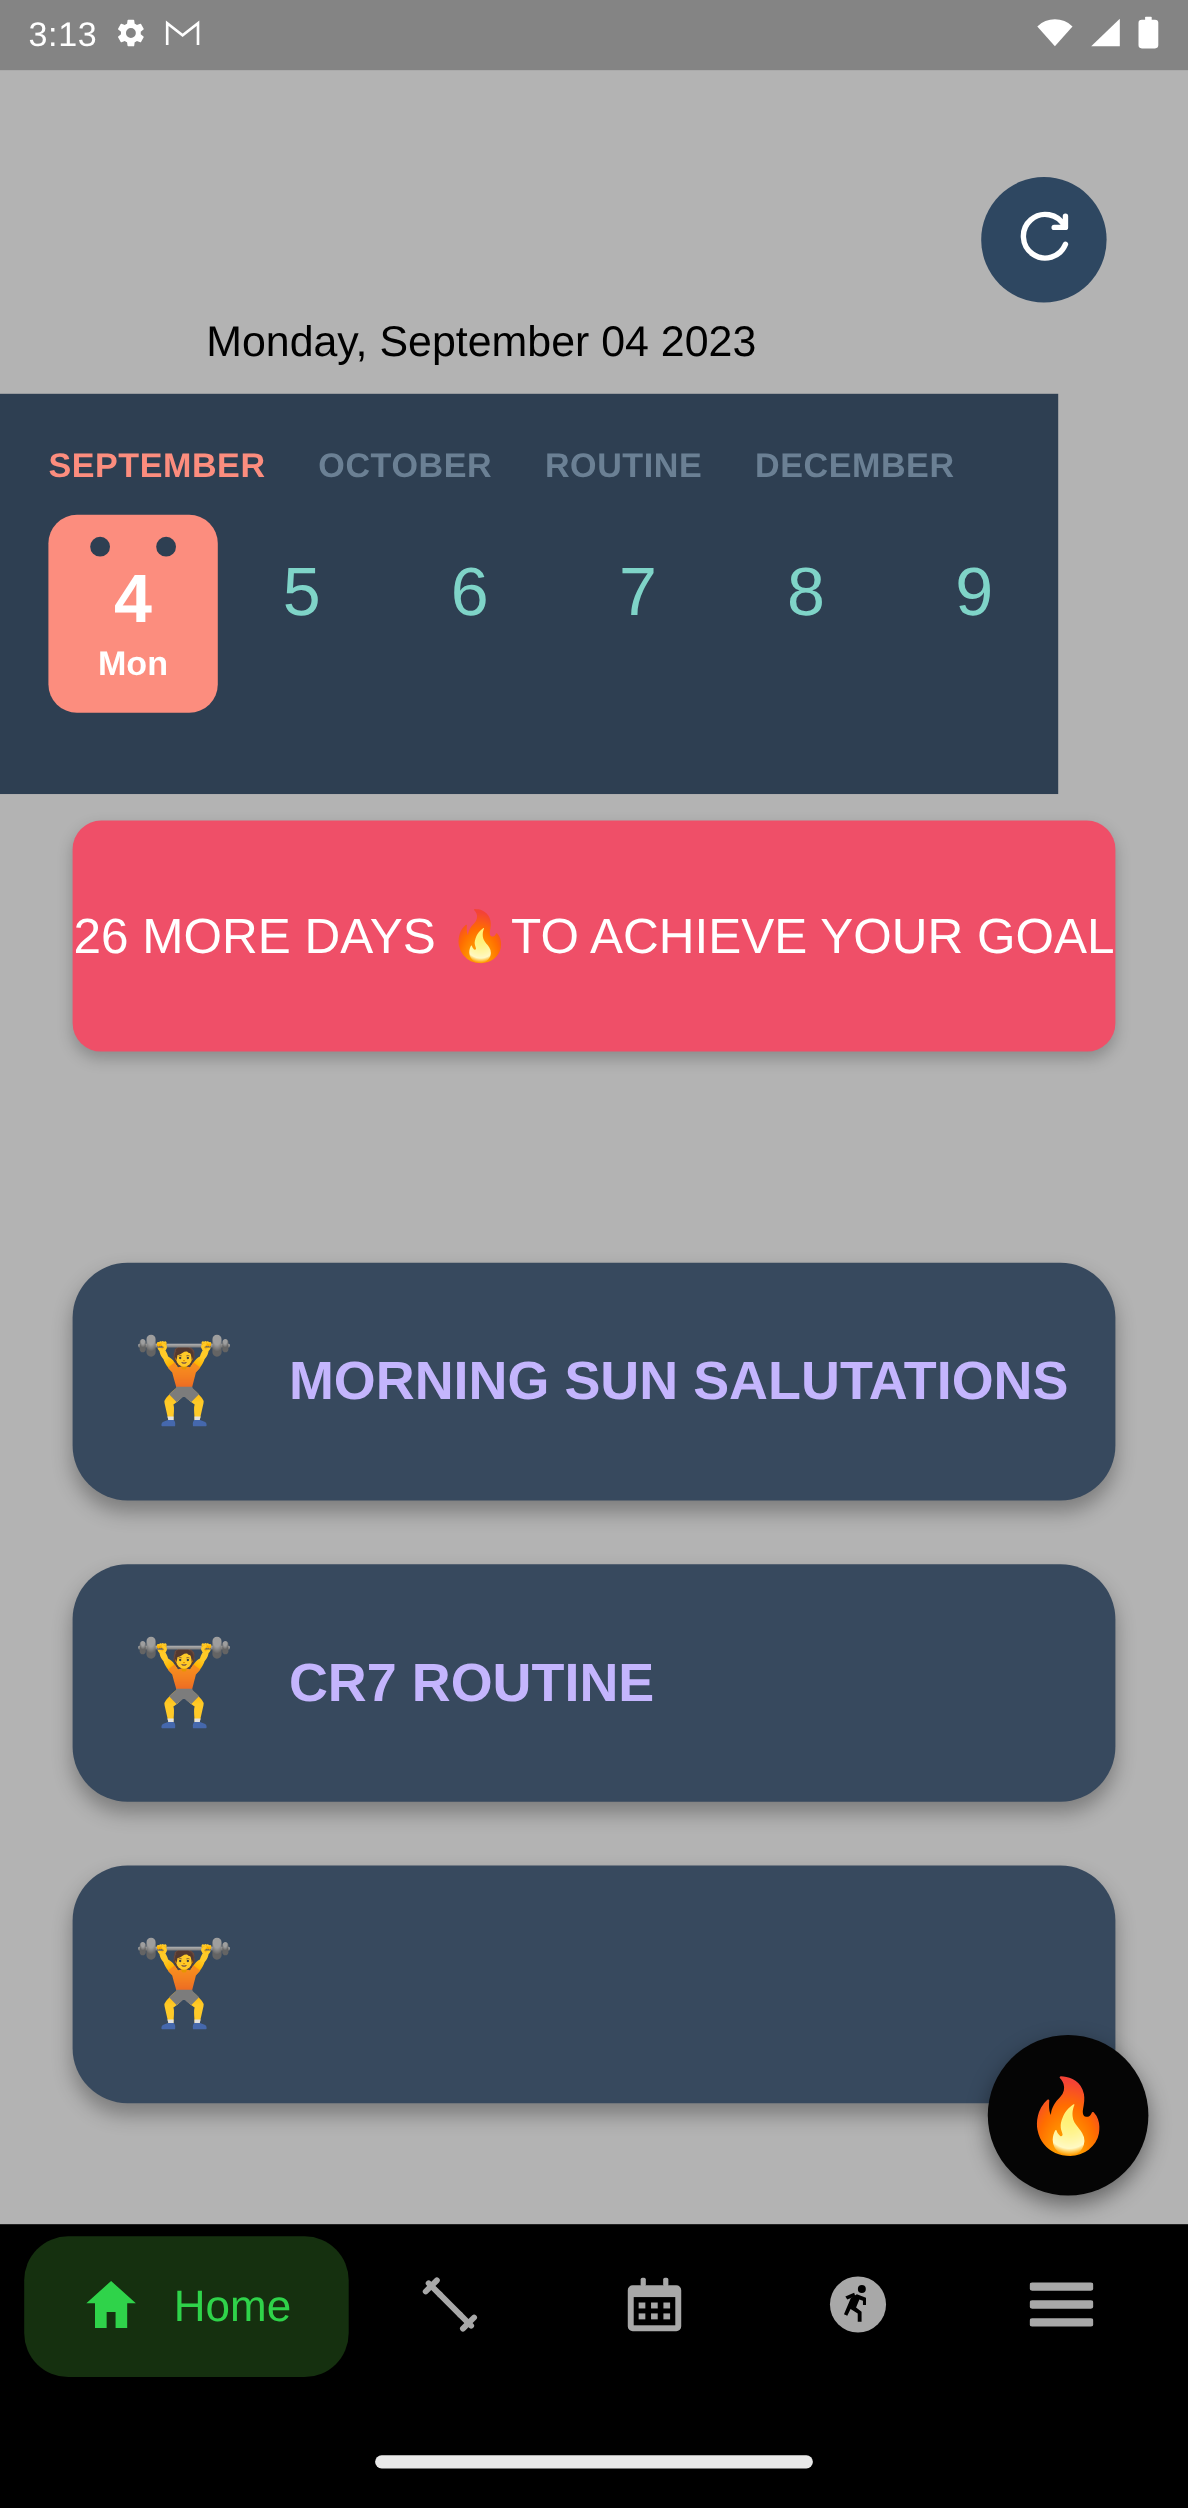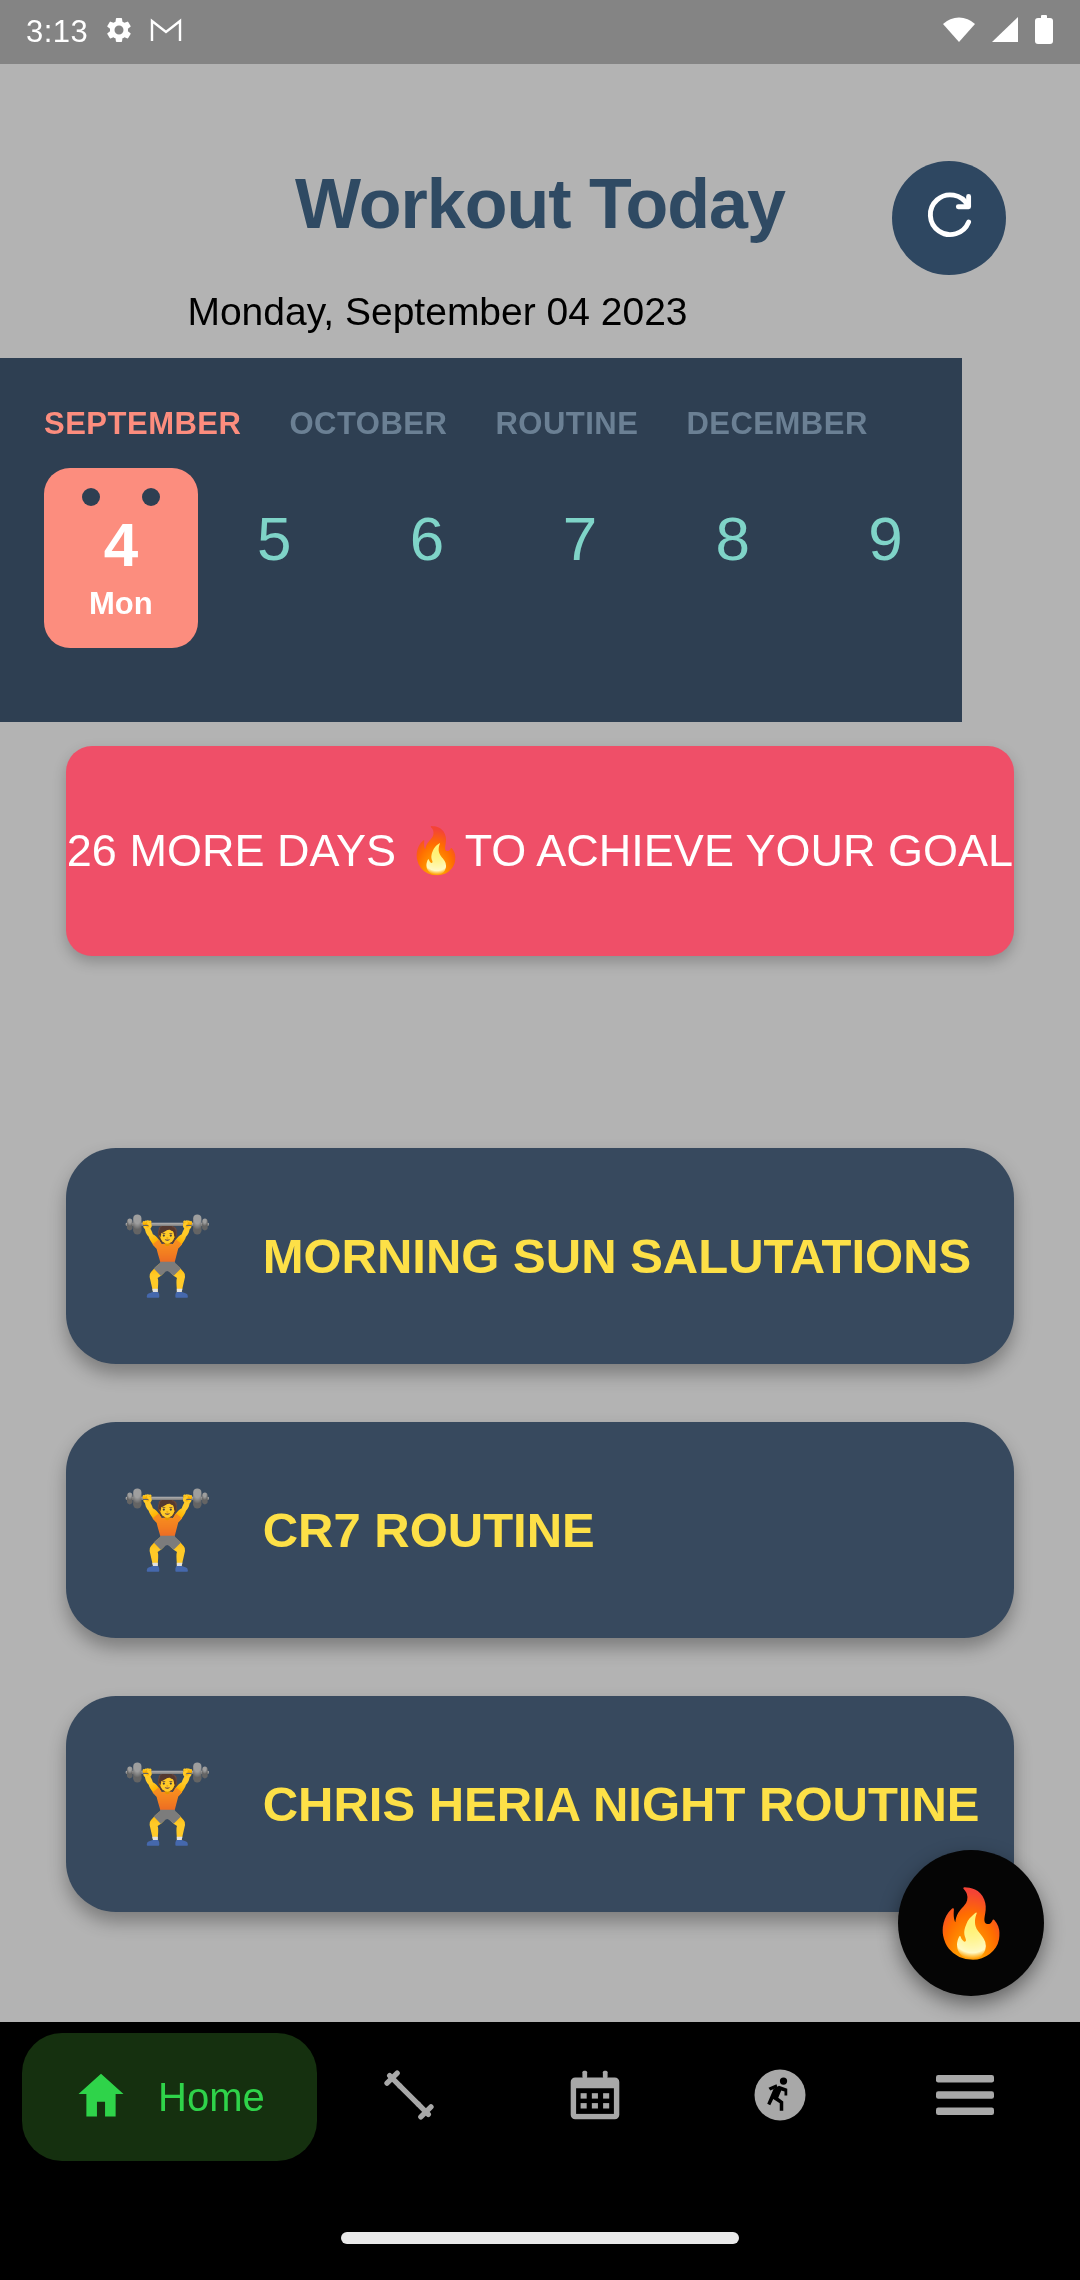--- a/index.html
+++ b/index.html
@@ -94,21 +94,21 @@
 
   .cards { position:absolute; top:1148px; left:0; width:1080px; }
   .wcard {
     position:relative; margin:0 auto 58px auto; width:948px; height:216px;
     background:#37495e; border-radius:50px; display:flex; align-items:center;
     padding-left:54px; cursor:pointer; overflow:hidden;
     box-shadow:0 10px 18px rgba(0,0,0,0.3);
   }
   .wcard-emoji { font-size:76px; line-height:1; flex:0 0 auto; }
   .wcard-label {
-    margin-left:48px; color:#fde047; font-size:49px; font-weight:bold;
+    margin-left:48px; color:#c4b5fd; font-size:49px; font-weight:bold;
     letter-spacing:0px; white-space:nowrap;
   }
 
   
   .fab {
     position:absolute; top:1850px; right:36px; width:146px; height:146px;
     border-radius:50%; background:#050505; border:none; cursor:pointer;
     display:flex; align-items:center; justify-content:center; font-size:66px;
     box-shadow:0 8px 20px rgba(0,0,0,0.45); z-index:40;
   }
@@ -170,21 +170,20 @@
       <span class="sb-icon">
         <svg width="20" height="30" viewBox="0 0 20 30" fill="#fff">
           <rect x="7" y="0" width="6" height="4" rx="1"></rect>
           <rect x="1" y="3" width="18" height="26" rx="3"></rect>
         </svg>
       </span>
     </div>
   </div>
 
   <div class="header">
-    <div class="page-title">Workout Today</div>
     <div class="page-subtitle">Monday, September 04 2023</div>
     <button class="refresh-btn">
       <span>
         <svg width="56" height="56" viewBox="0 0 24 24" fill="none" stroke="#ffffff" stroke-width="2.1" stroke-linecap="round">
           <path d="M20 7 A8.5 8.5 0 1 0 20.4 14.2"></path>
           <path d="M20.4 3.2 L20.4 7.6 L16 7.6" stroke-linejoin="round"></path>
         </svg>
       </span>
     </button>
   </div>
@@ -235,21 +234,20 @@
     <div class="wcard">
       <span class="wcard-emoji">🏋️</span>
       <span class="wcard-label">MORNING SUN SALUTATIONS</span>
     </div>
     <div class="wcard">
       <span class="wcard-emoji">🏋️</span>
       <span class="wcard-label">CR7 ROUTINE</span>
     </div>
     <div class="wcard">
       <span class="wcard-emoji">🏋️</span>
-      <span class="wcard-label">CHRIS HERIA NIGHT ROUTINE</span>
     </div>
   </div>
 
   <button class="fab">
     <span>🔥</span>
   </button>
 
   <div class="bottomnav">
     <div class="navrow">
       <div class="nav-home">

